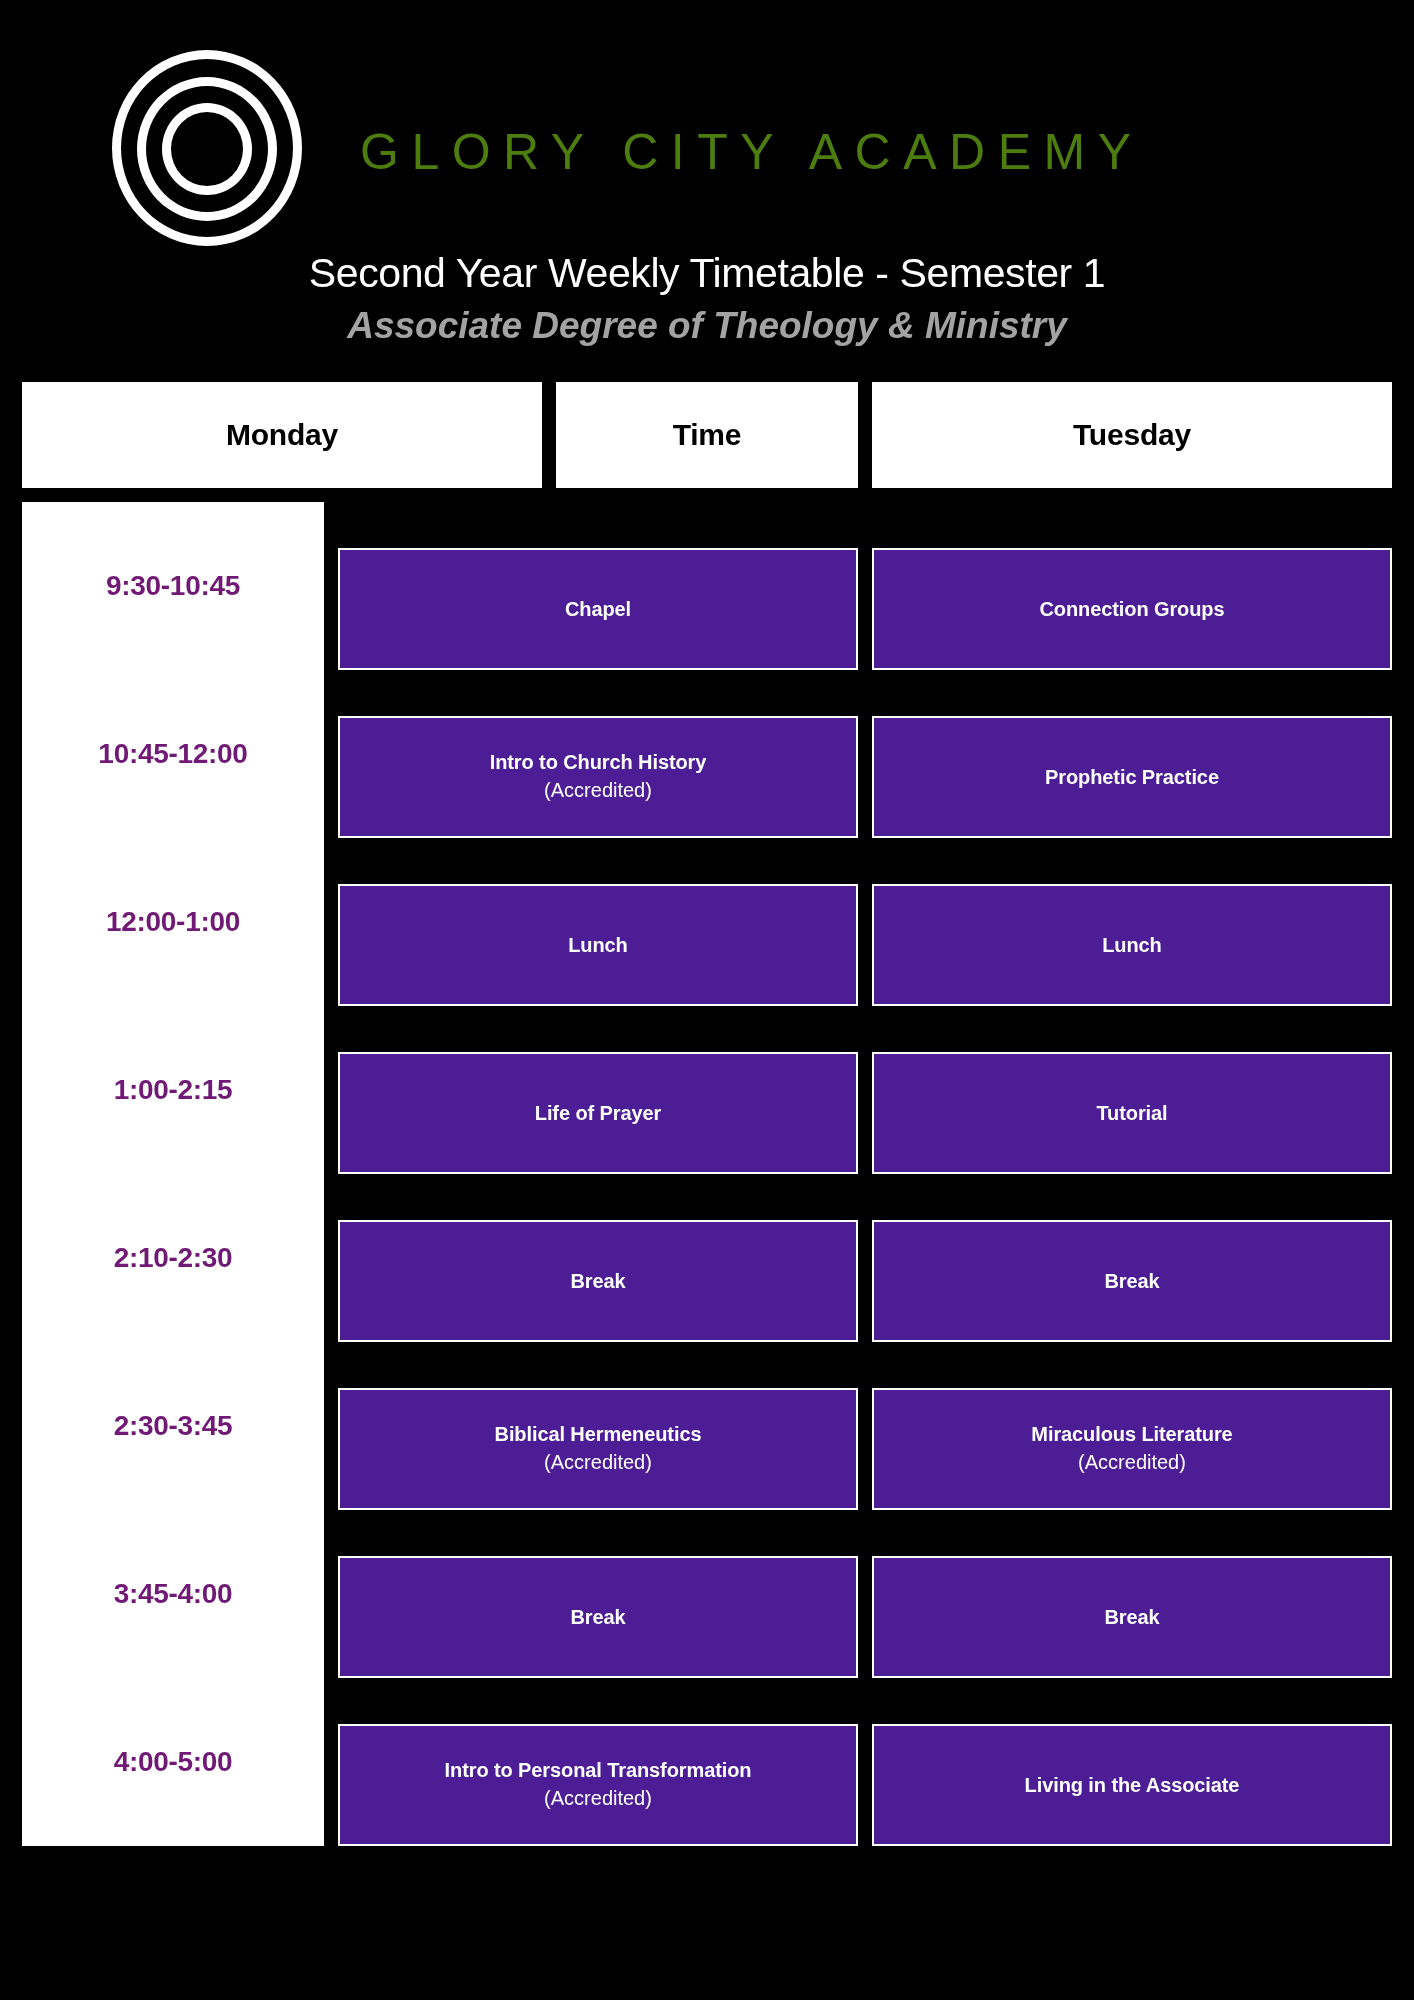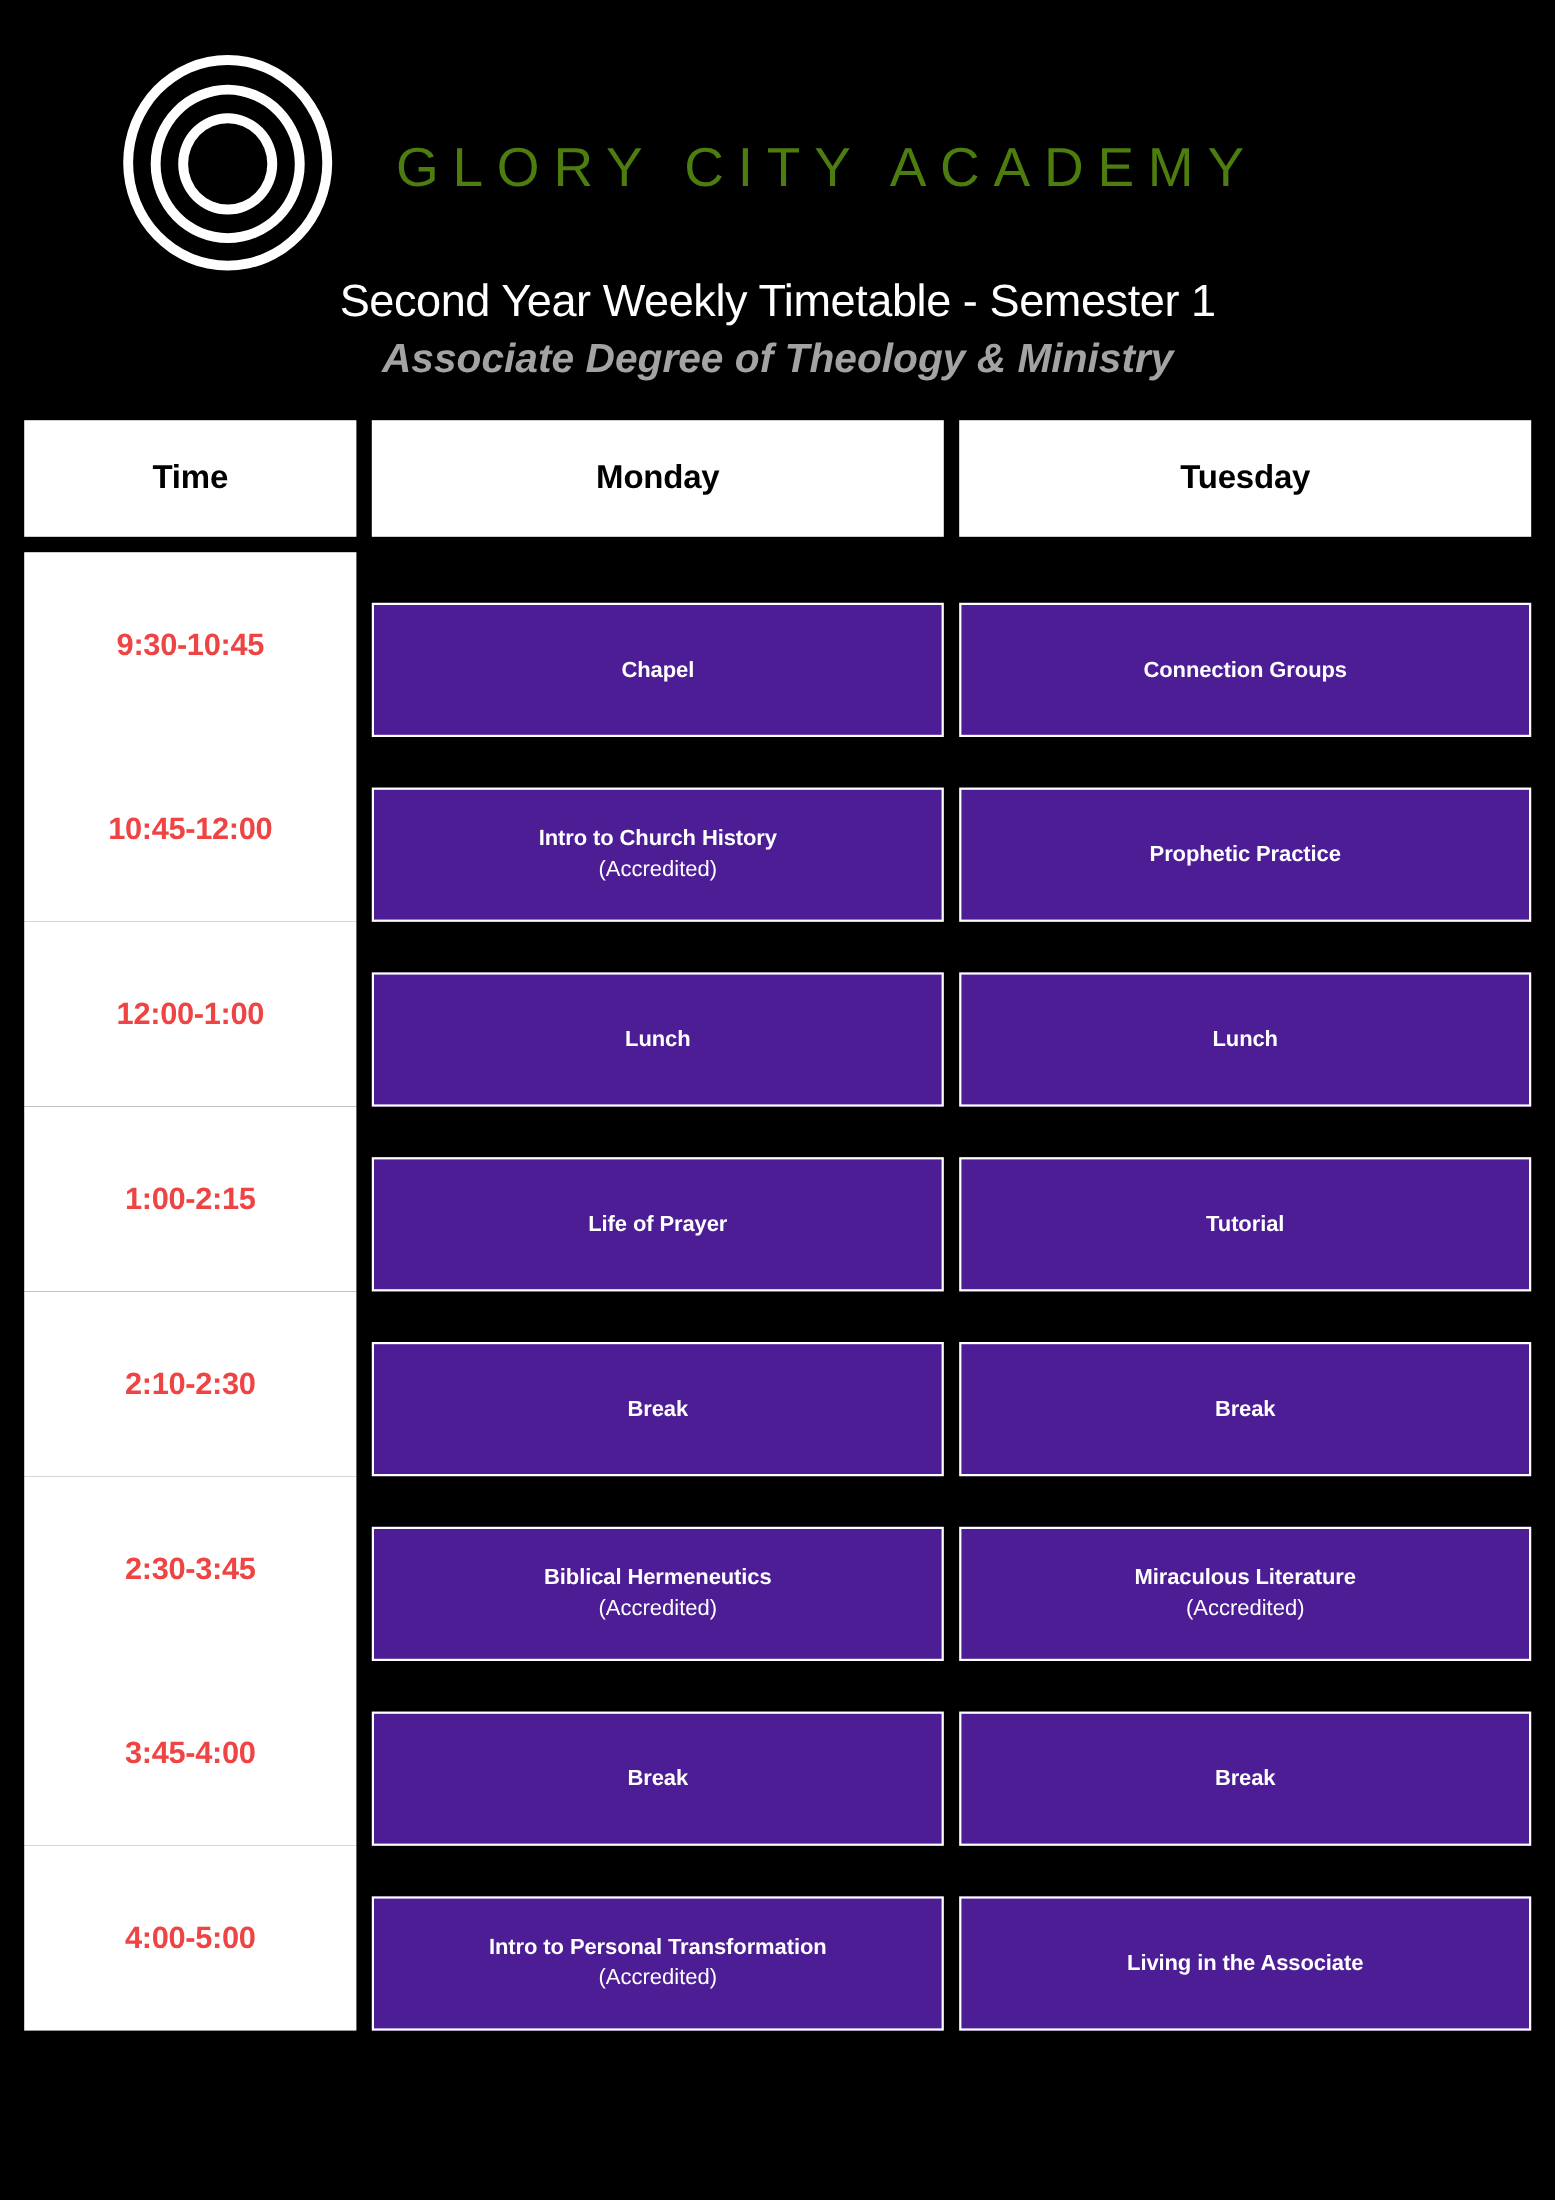--- a/index.html
+++ b/index.html
@@ -110,21 +110,21 @@
   .cell {
     display: flex;
     flex-direction: column;
     align-items: center;
     justify-content: center;
     text-align: center;
   }
 
   .cell.time {
     background: #ffffff;
-    color: #ef4444;
+    color: #701a75;
     font-size: 28px;
     font-weight: 700;
     letter-spacing: -0.3px;
     min-height: 122px;
     padding: 6px 8px;
   }
 
   .cell.day {
     background: #4c1d95;
     color: #ffffff;
@@ -160,22 +160,22 @@
 </div>
 
 <div class="titles">
   <div class="title-main">Second Year Weekly Timetable - Semester 1</div>
   <div class="title-sub">Associate Degree of Theology &amp; Ministry</div>
 </div>
 
 <div class="timetable">
 
   <div class="row header">
+    <div class="cell col-day">Monday</div>
     <div class="cell col-time">Time</div>
-    <div class="cell col-day">Monday</div>
     <div class="cell col-day">Tuesday</div>
   </div>
 
   <div id="body-rows">
       <div class="row body">
         <div class="cell time col-time">9:30-10:45</div>
         <div class="cell day col-day">
           <div class="subject">Chapel</div>
         </div>
         <div class="cell day col-day">

